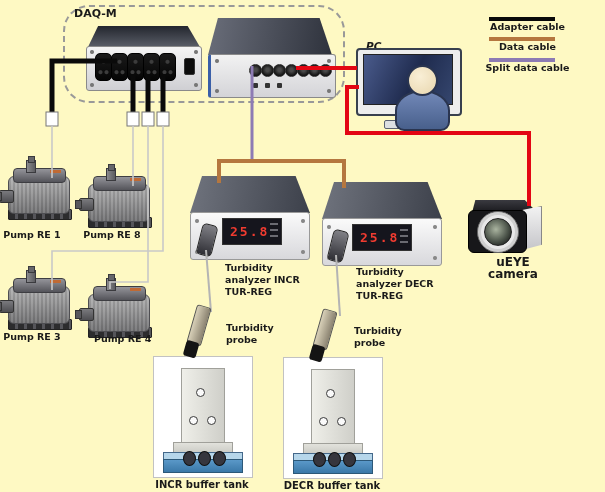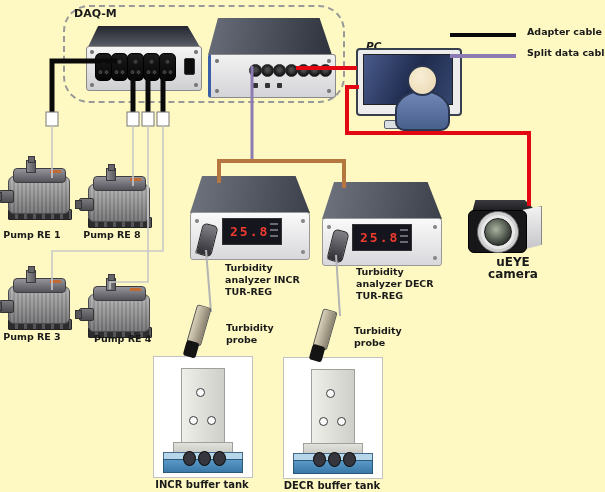--- a/index.html
+++ b/index.html
@@ -120,21 +120,21 @@
   .tank-foot{position:absolute;width:58px;height:12px;border:1px solid #a0a09a;
      background:linear-gradient(#e2e2dc,#c6c6c0);}
   .hole{position:absolute;width:7px;height:7px;border:1.5px solid #3a3a3a;border-radius:50%;background:#fafafa;}
   .base-top{position:absolute;width:78px;height:8px;background:#b6d6ea;border:1px solid #44688a;}
   .base-front{position:absolute;width:78px;height:12px;background:linear-gradient(#5a98c8,#3a78a8);border:1px solid #2c5878;}
   .port{position:absolute;width:11px;height:13px;background:#36363e;border:1px solid #111;border-radius:50%;}
   .tank-label{position:absolute;width:98px;text-align:center;font-weight:bold;font-size:10px;}
 
   
   .legend{left:450px;top:17px;width:155px;}
-  .legend-row{display:flex;align-items:flex-end;height:20.3px;}
+  .legend-row{display:flex;align-items:center;height:20.3px;flex-direction:column;}
   .swatch{width:66px;height:4px;margin-right:11px;flex:none;}
   .legend-row:nth-child(4) .swatch{height:2px;}
   .legend-row .lg-label{font-weight:bold;font-size:9.5px;white-space:nowrap;}
 
   svg.cables{position:absolute;left:0;top:0;pointer-events:none;}
 </style>
 </head>
 <body>
 
 <div class="stage">
@@ -316,18 +316,22 @@
     <span>Turbidity</span><br>
     <span>probe</span>
   </div>
 
   <div class="abs legend">
     <div class="legend-row">
       <div class="swatch" style="background-color: rgb(10, 10, 10);"></div>
       <div class="lg-label">Adapter cable</div>
     </div>
     <div class="legend-row">
+      <div class="swatch" style="background-color: rgb(181, 119, 63);"></div>
+      <div class="lg-label">Data cable</div>
+    </div>
+    <div class="legend-row">
       <div class="swatch" style="background-color: rgb(141, 123, 180);"></div>
       <div class="lg-label">Split data cable</div>
     </div>
   </div>
 
 </div>
 
 </body></html>

